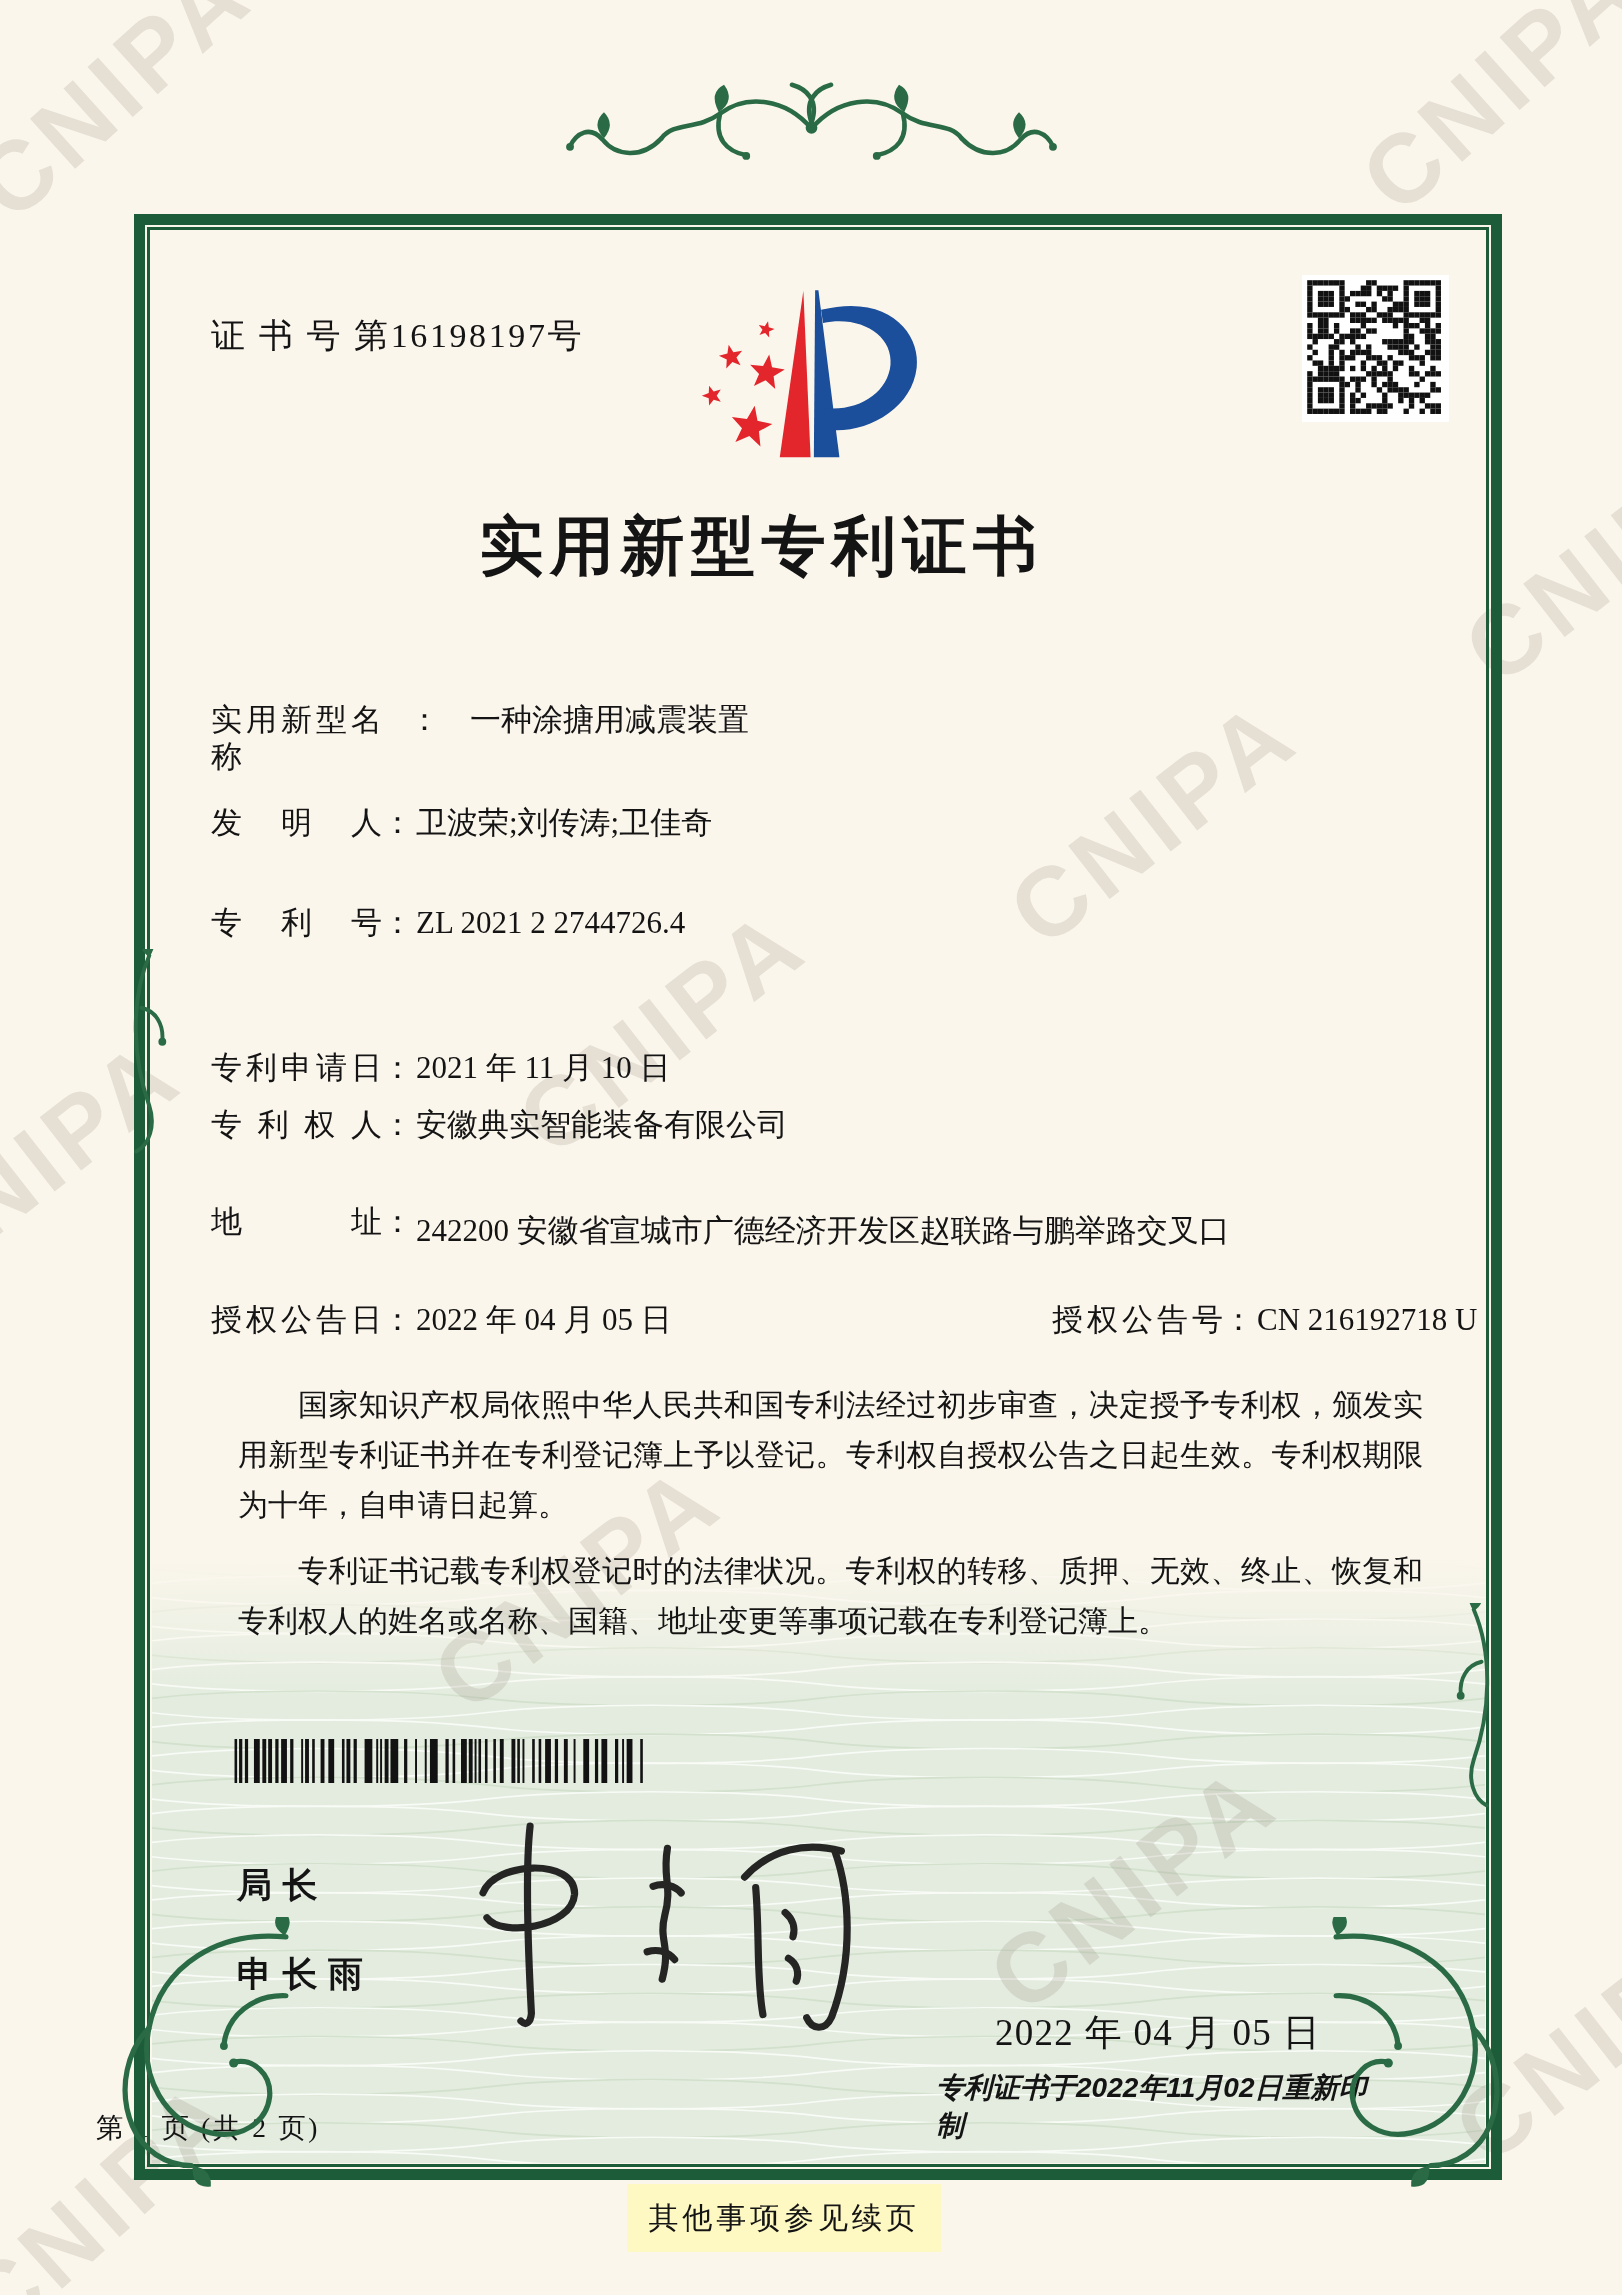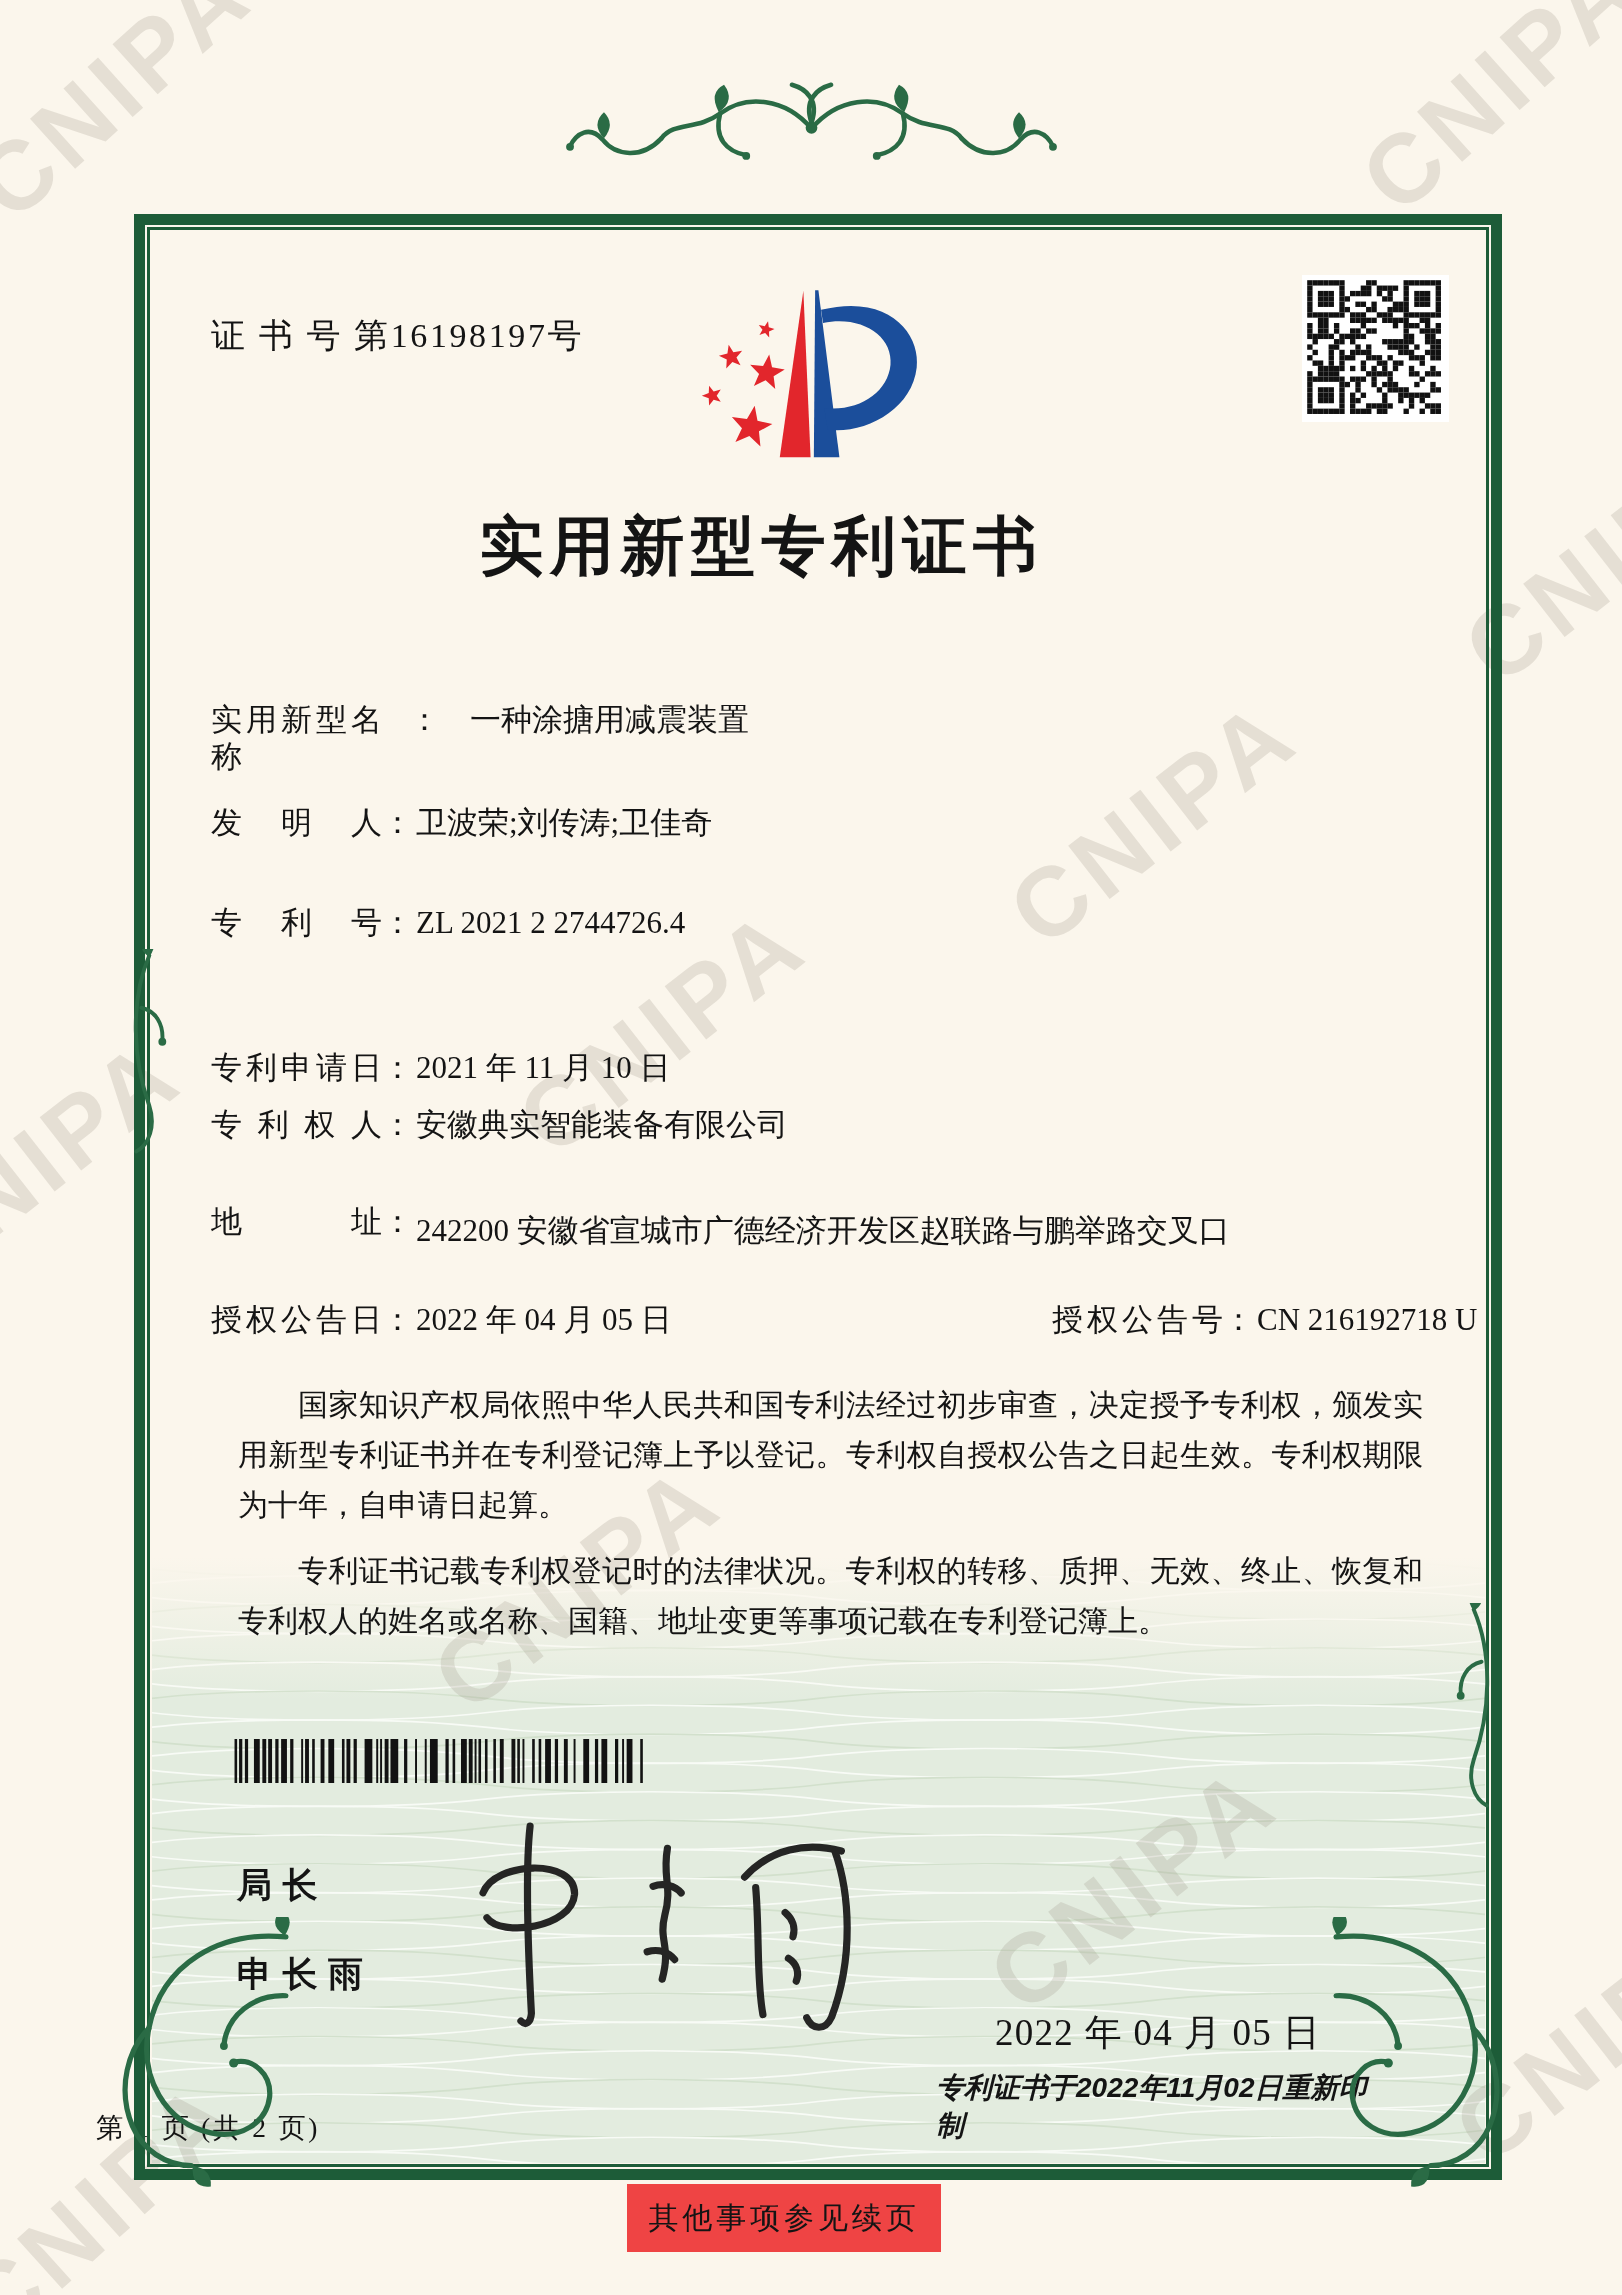--- a/index.html
+++ b/index.html
@@ -59,21 +59,21 @@
     font-weight:700;font-size:35px;letter-spacing:10.5px;
   }
   .sig-svg{position:absolute;left:432px;top:1788px;}
   .issue-date{position:absolute;left:929px;width:458px;top:2008px;text-align:center;font-size:37px;letter-spacing:1.3px;}
   .reprint{
     position:absolute;left:936px;width:458px;top:2069px;text-align:left;
     font-family:"Liberation Sans","DejaVu Sans",sans-serif;font-weight:700;font-size:28px;font-style:italic;
   }
   .pageinfo{position:absolute;left:96px;width:1361px;top:2110px;text-align:left;font-size:27.5px;letter-spacing:2.6px;}
   .bottom-band{
-    position:absolute;left:627px;top:2184px;width:314px;height:68px;background:#ef4444;
+    position:absolute;left:627px;top:2184px;width:314px;height:68px;background:#fef9c3;
     z-index:5;text-align:center;font-size:30px;line-height:68px;letter-spacing:3.9px;
   }
   .logo{position:absolute;left:690px;top:281px;}
   .qr{position:absolute;left:1302px;top:275px;background:#fff;padding:3.9px;}
 </style>
 </head>
 <body>
 
 <div class="page">
 

